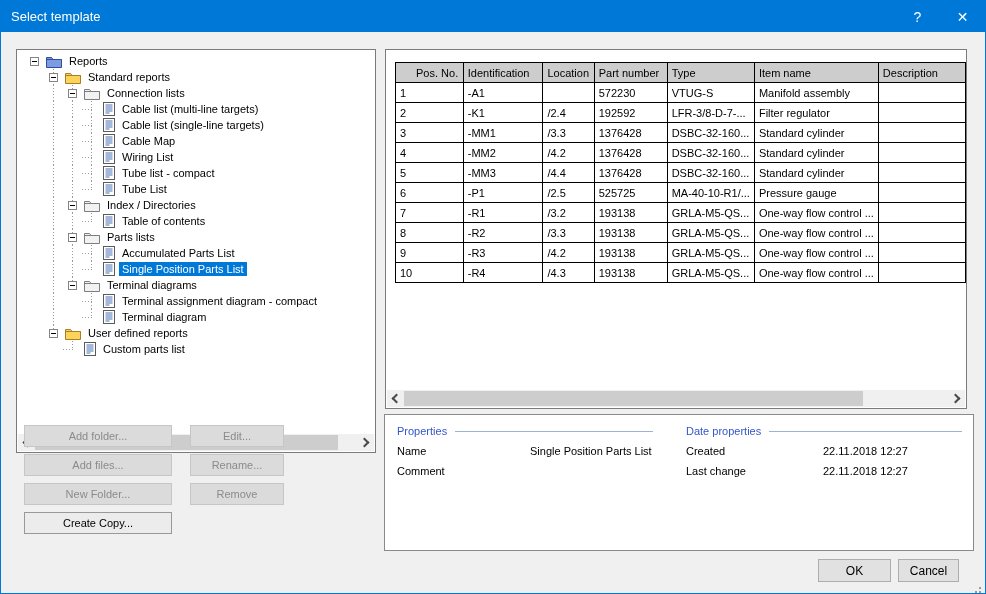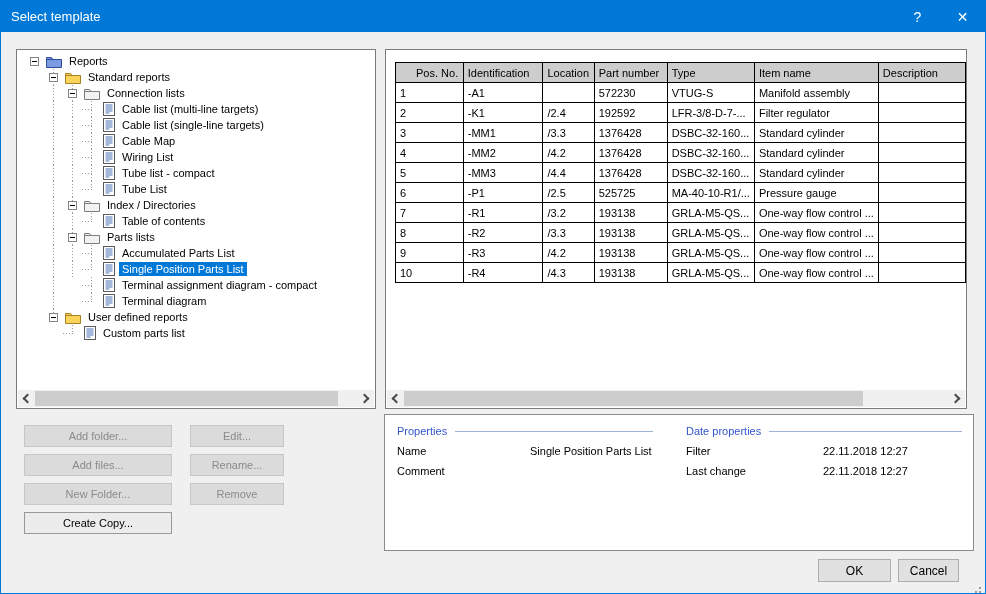--- a/index.html
+++ b/index.html
@@ -7,21 +7,21 @@
   .dialog{position:relative;width:986px;height:594px;background:#F0F0F0;
           border:1px solid var(--titlebar);box-sizing:border-box;font-size:11px;color:#000;}
   
   .titlebar{position:absolute;left:0;top:0;right:0;height:31px;background:var(--titlebar);
             display:flex;align-items:center;color:#fff;}
   .title{margin-left:10px;font-size:13px;}
   .tb-spacer{flex:1;}
   .tb-btn{width:45px;height:31px;display:flex;align-items:center;justify-content:center;
           font-size:14px;cursor:default;}
   
-  .tree-panel{position:absolute;left:15px;top:48px;width:360px;height:360px;background:#fff;
+  .tree-panel{position:absolute;left:15px;top:48px;width:360px;height:404px;background:#fff;
               border:1px solid #7b7b7b;box-sizing:border-box;}
   .table-panel{position:absolute;left:384px;top:48px;width:582px;height:360px;background:#fff;
                border:1px solid #7b7b7b;box-sizing:border-box;}
   
   .tree{position:absolute;left:2px;top:3px;right:2px;bottom:19px;overflow:hidden;}
   .tree-row{display:flex;align-items:center;height:16px;padding-left:6px;white-space:nowrap;}
   .tree-guide{width:19px;align-self:stretch;}
   .tree-guide.on{background-image:repeating-linear-gradient(to bottom,#9a9a9a 0 1px,transparent 1px 3px);
                  background-size:1px 100%;background-repeat:no-repeat;background-position:9px 0;}
   .tree-cell{width:19px;align-self:stretch;display:flex;align-items:center;justify-content:center;
@@ -300,20 +300,36 @@
             <svg width="12" height="14" viewBox="0 0 12 14">
               <rect x="0.5" y="0.5" width="11" height="13" fill="#fff" stroke="#5a5a5a"></rect>
               <path d="M2.5 3 h7 M2.5 5 h7 M2.5 7 h7 M2.5 9 h7 M2.5 11 h4" stroke="#4a6fb5" fill="none"></path>
             </svg>
           </span>
           <span class="tree-label selected">Single Position Parts List</span>
         </div>
         <div class="tree-row">
           <span class="tree-guide"></span>
           <span class="tree-guide on"></span>
+          <span class="tree-cell vhalf">
+            <span class="expand-box">
+              <span class="minus"></span>
+            </span>
+          </span>
+          <span class="tree-icon">
+            <svg width="16" height="13" viewBox="0 0 16 13">
+              <path d="M0.5 2.5 h5 l1.5 2 h8.5 v8 h-15 z" fill="#F2F2F2" stroke="#7d7d7d"></path>
+              <path d="M0.5 4.5 h15" stroke="#7d7d7d" fill="none"></path>
+            </svg>
+          </span>
+          <span class="tree-label">Terminal diagrams</span>
+        </div>
+        <div class="tree-row">
+          <span class="tree-guide"></span>
+          <span class="tree-guide on"></span>
           <span class="tree-guide"></span>
           <span class="tree-cell vfull">
             <span class="tree-conn"></span>
           </span>
           <span class="tree-icon">
             <svg width="12" height="14" viewBox="0 0 12 14">
               <rect x="0.5" y="0.5" width="11" height="13" fill="#fff" stroke="#5a5a5a"></rect>
               <path d="M2.5 3 h7 M2.5 5 h7 M2.5 7 h7 M2.5 9 h7 M2.5 11 h4" stroke="#4a6fb5" fill="none"></path>
             </svg>
           </span>
@@ -521,21 +537,21 @@
           </div>
         </div>
     </div>
     <div class="prop-group g2">
       <div class="group-header">
         <span>Date properties</span>
         <span class="group-line"></span>
       </div>
       <div>
           <div class="prop-row">
-            <span class="plabel">Filter</span>
+            <span class="plabel">Created</span>
             <span class="pvalue">22.11.2018 12:27</span>
           </div>
           <div class="prop-row">
             <span class="plabel">Last change</span>
             <span class="pvalue">22.11.2018 12:27</span>
           </div>
         </div>
     </div>
   </div>
 

